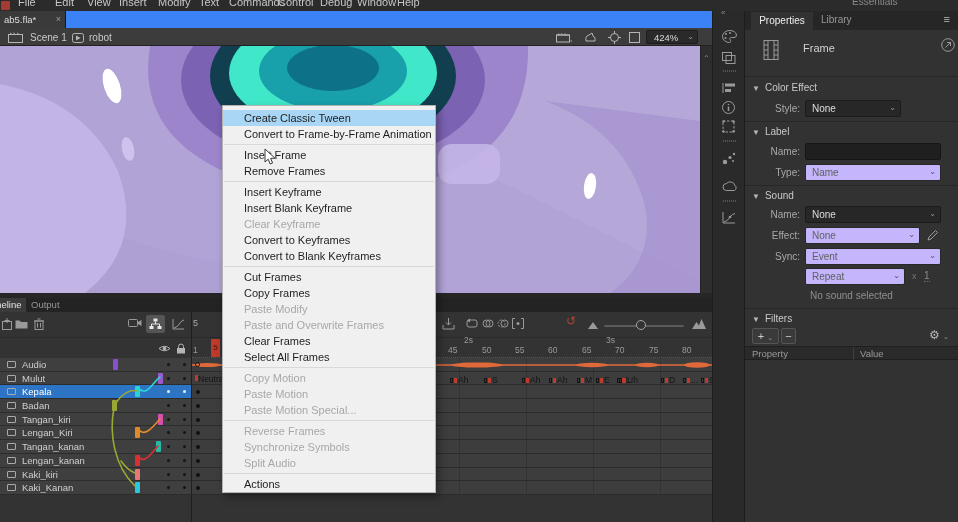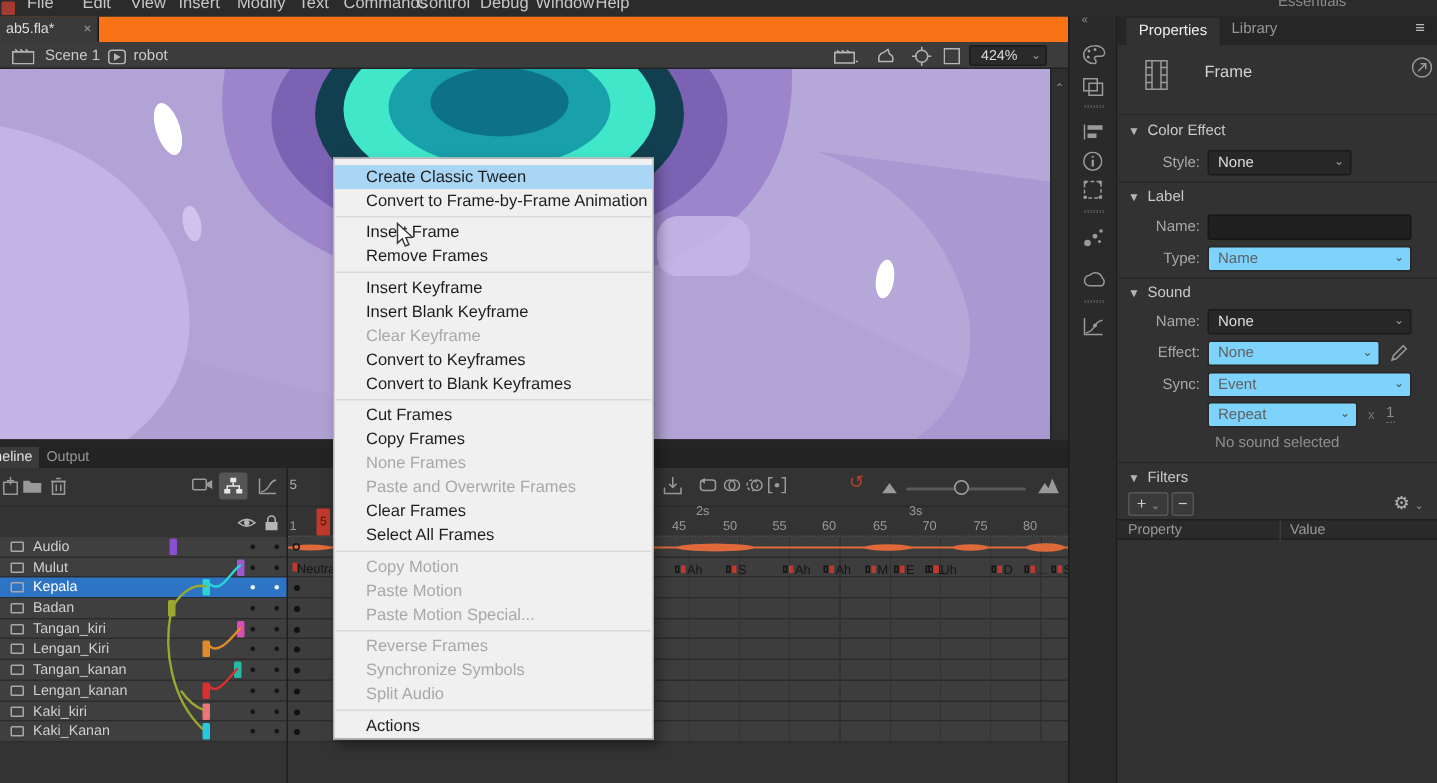--- a/index.html
+++ b/index.html
@@ -5,21 +5,21 @@
 *{margin:0;padding:0;box-sizing:border-box}
 html,body{width:958px;height:522px;overflow:hidden}
 body{position:relative;background:#333;font-family:"Liberation Sans",sans-serif;color:#ccc;font-size:10px}
 .abs{position:absolute}
 svg{display:block}
 
 #menubar{left:0;top:0;width:958px;height:11px;background:#2b2b2b;overflow:hidden;z-index:5}
 #menubar .mi{position:absolute;top:-4px;font-size:11px;color:#c6c6c6;white-space:nowrap}
 #appicon{left:1px;top:1px;width:9px;height:9px;background:#a33b30;border-radius:1px}
 #workspace{position:absolute;top:-4px;left:852px;font-size:10px;color:#8a8a8a}
-#doctabs{left:0;top:11px;width:712px;height:17px;background:#f97316}
+#doctabs{left:0;top:11px;width:712px;height:17px;background:#3b82f6}
 #doctab{left:0;top:0;width:66px;height:17px;background:#3a3a3a;border-right:1px solid #161616}
 #doctab .t{position:absolute;left:4px;top:3px;font-size:9.5px;color:#ddd}
 #doctab .x{position:absolute;right:4px;top:3px;font-size:9px;color:#999}
 #editbar{left:0;top:28px;width:712px;height:18px;background:#3c3c3c;border-bottom:1px solid #222}
 #editbar .lbl{position:absolute;top:4px;font-size:10px;color:#c9c9c9}
 #zoombox{left:646px;top:2px;width:52px;height:14px;background:#2a2a2a;border:1px solid #1c1c1c;border-radius:2px}
 #zoombox .zv{position:absolute;left:7px;top:1px;font-size:9.5px;color:#ddd}
 #zoombox .zc{position:absolute;right:3px;top:1px;font-size:8px;color:#999}
 
 #stage{left:0;top:46px;width:700px;height:247px;overflow:hidden}
@@ -73,21 +73,21 @@
 #ptab-props{position:absolute;left:6px;top:12px;width:62px;height:18px;background:#323232;text-align:center;font-size:10px;color:#efefef;line-height:18px}
 #ptab-lib{position:absolute;left:76px;top:14px;font-size:10px;color:#979797}
 #pmenu{position:absolute;right:8px;top:13px;font-size:11px;color:#bbb}
 .sechdr{position:absolute;left:7px;font-size:10px;color:#c9c9c9}
 .sechdr .tri{display:inline-block;margin-right:5px;color:#b5b5b5;font-size:8px}
 .pdiv{position:absolute;left:0;width:213px;height:1px;background:#404040;border-bottom:1px solid #272727}
 .plabel{position:absolute;width:55px;text-align:right;font-size:10px;color:#a8a8a8}
 .dd{position:absolute;height:17px;background:#272727;border:1px solid #1b1b1b;border-radius:2px}
 .dd .v{position:absolute;left:6px;top:2px;font-size:10px;color:#ddd;white-space:nowrap}
 .dd .c{position:absolute;right:4px;top:2px;font-size:8px;color:#999}
-.dd.dis{background:#7dd3fc;border-color:#272727}
+.dd.dis{background:#c4b5fd;border-color:#272727}
 .dd.dis .v{color:#606060}
 .dd.dis .c{color:#555}
 .pinput{position:absolute;height:17px;background:#1f1f1f;border:1px solid #161616;border-radius:2px;color:#ddd;font-size:10px;padding:0 5px;font-family:"Liberation Sans",sans-serif}
 #nosound{position:absolute;left:0;top:290px;width:213px;text-align:center;font-size:10px;color:#8f8f8f}
 .fbtn{position:absolute;height:16px;border:1px solid #555;border-radius:2px;background:#3a3a3a;color:#ccc;text-align:center;font-size:11px;line-height:14px}
 #fcols{position:absolute;left:0;top:346px;width:213px;height:14px;background:#2a2a2a;border-top:1px solid #1f1f1f;border-bottom:1px solid #1f1f1f}
 #fcols .cn{position:absolute;top:1px;font-size:9.5px;color:#9a9a9a}
 #fcols .cd{position:absolute;left:108px;top:0;width:1px;height:14px;background:#3d3d3d}
 
 #cmenu{left:222px;top:105px;width:214px;background:#f0f0f0;border:1px solid #b3b3b3;box-shadow:3px 4px 8px rgba(0,0,0,.35);padding-top:4px;z-index:40}
@@ -543,21 +543,21 @@
   <div class="cmi">Remove Frames</div>
   <div class="csep"></div>
   <div class="cmi">Insert Keyframe</div>
   <div class="cmi">Insert Blank Keyframe</div>
   <div class="cmi dis">Clear Keyframe</div>
   <div class="cmi">Convert to Keyframes</div>
   <div class="cmi">Convert to Blank Keyframes</div>
   <div class="csep"></div>
   <div class="cmi">Cut Frames</div>
   <div class="cmi">Copy Frames</div>
-  <div class="cmi dis">None Frames</div>
+  <div class="cmi dis">Paste Modify</div>
   <div class="cmi dis">Paste and Overwrite Frames</div>
   <div class="cmi">Clear Frames</div>
   <div class="cmi">Select All Frames</div>
   <div class="csep"></div>
   <div class="cmi dis">Copy Motion</div>
   <div class="cmi dis">Paste Motion</div>
   <div class="cmi dis">Paste Motion Special...</div>
   <div class="csep"></div>
   <div class="cmi dis">Reverse Frames</div>
   <div class="cmi dis">Synchronize Symbols</div>

